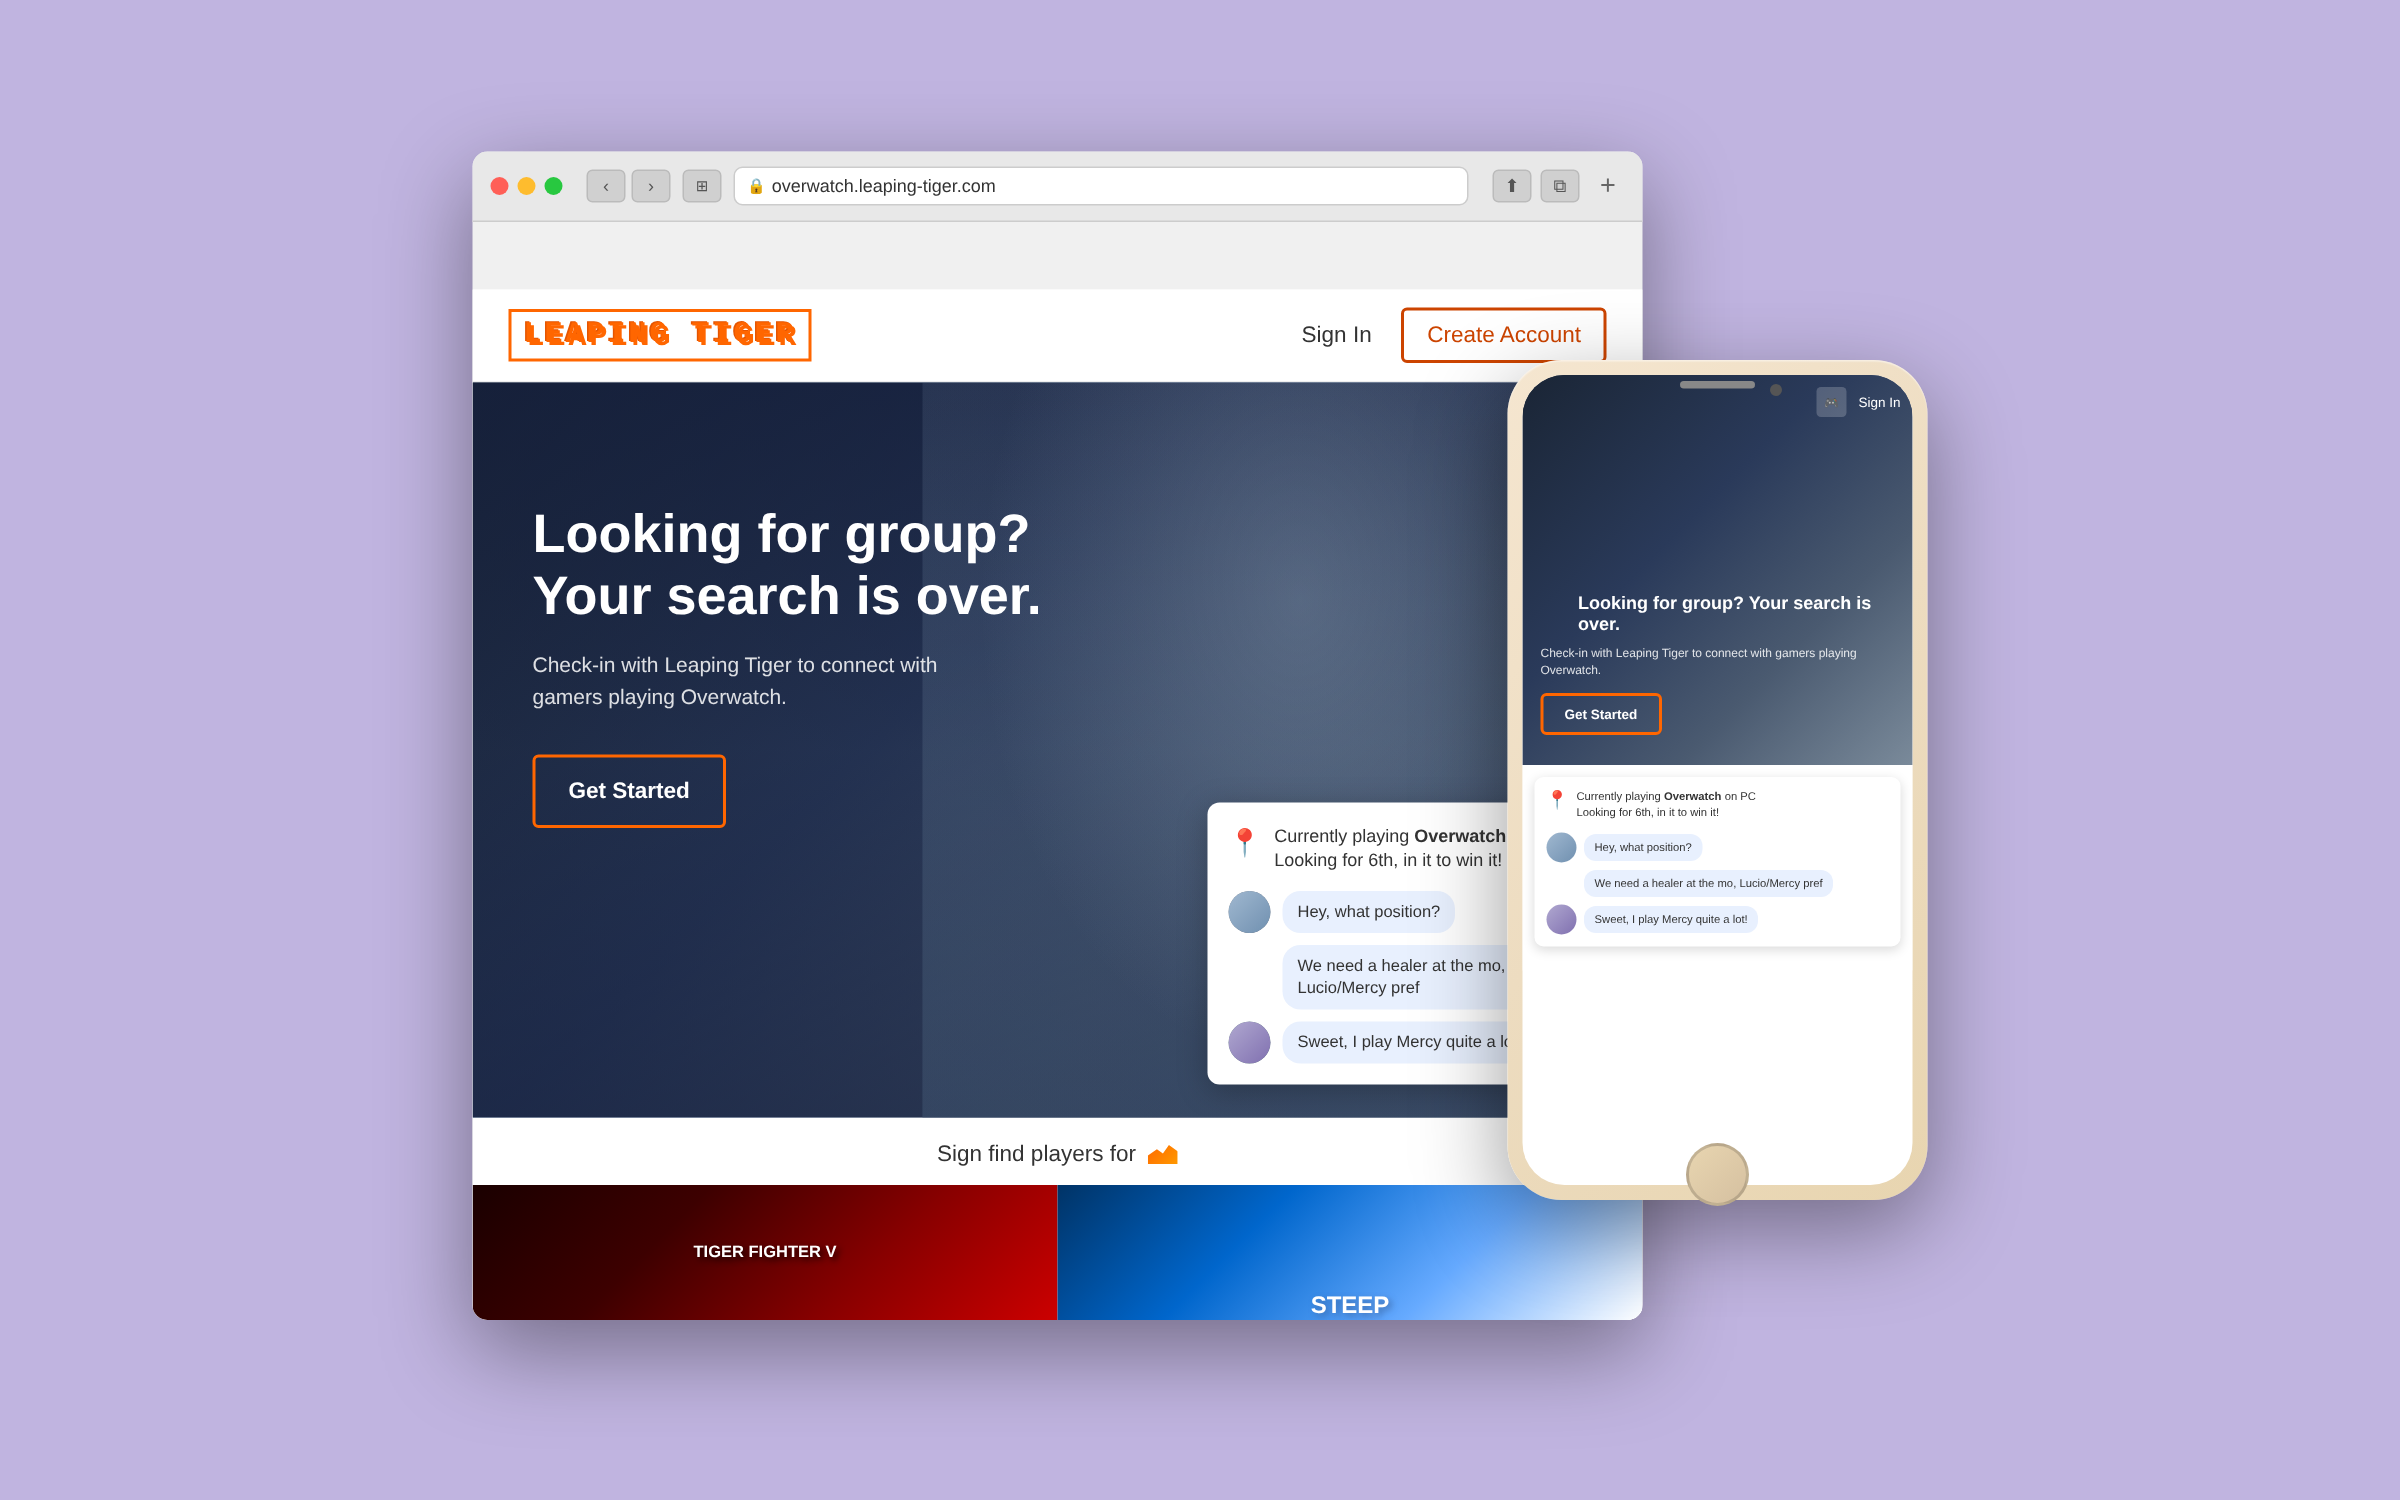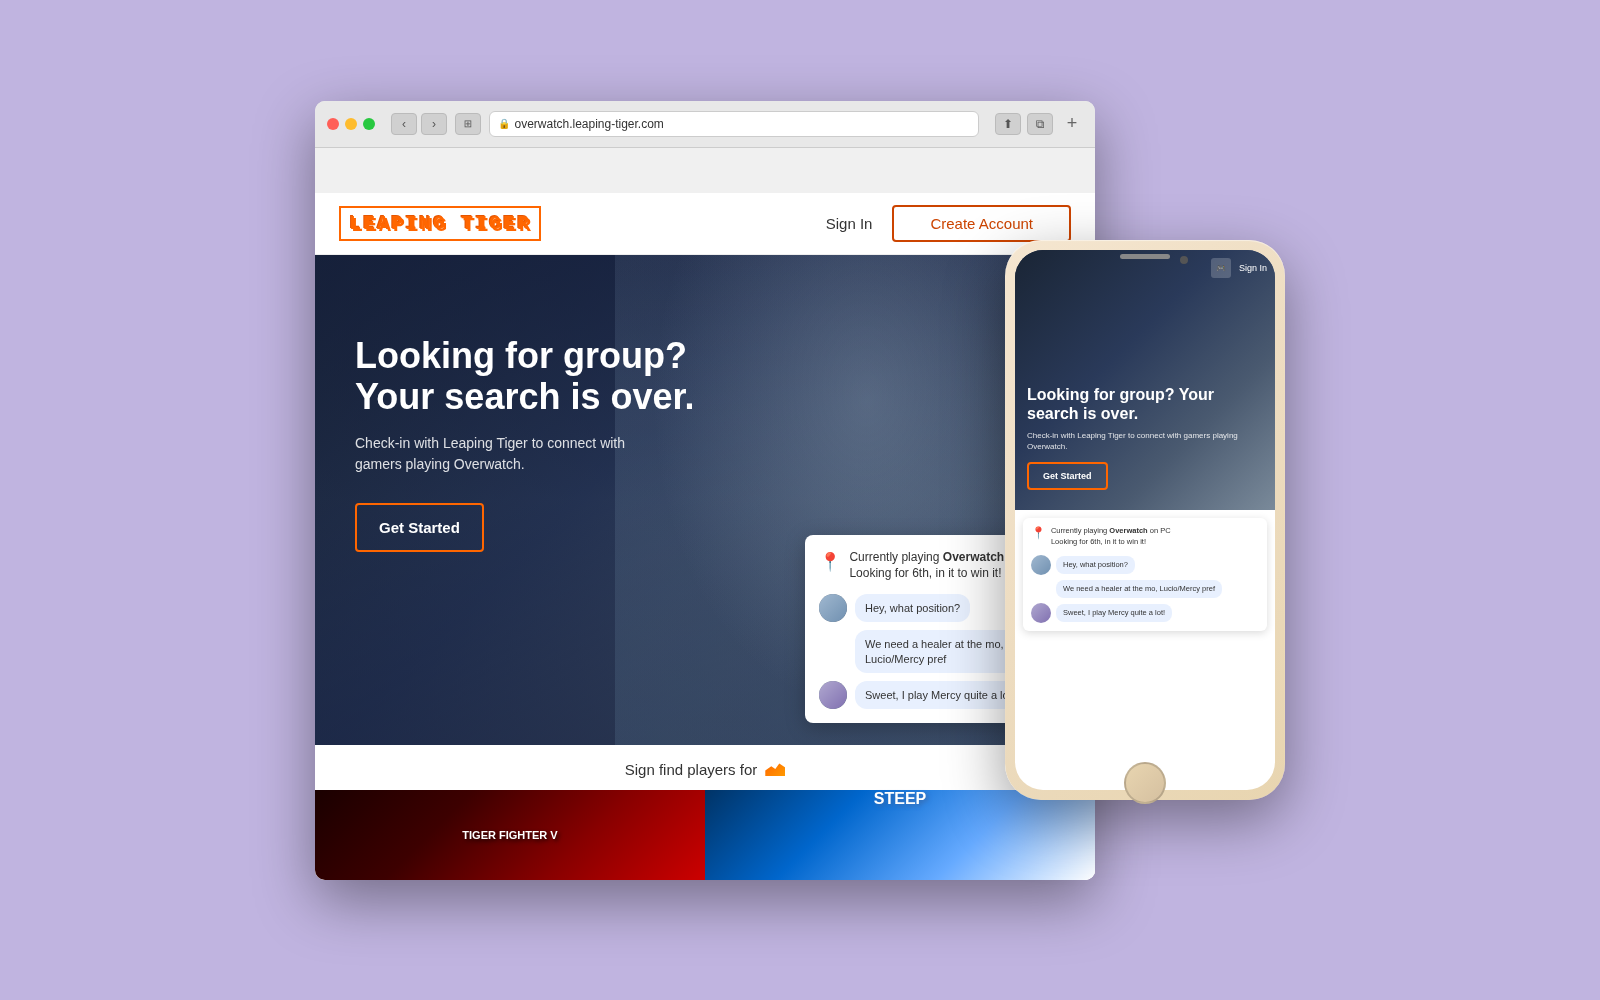--- a/index.html
+++ b/index.html
@@ -145,21 +145,21 @@
     }
 
     .sign-in-link {
       font-size: 15px;
       color: #333;
       cursor: pointer;
       text-decoration: none;
     }
 
     .create-account-btn {
-      padding: 8px 36px;
+      padding: 8px 15px;
       border: 2px solid #cc4400;
       border-radius: 4px;
       background: white;
       color: #cc4400;
       font-size: 15px;
       font-weight: 500;
       cursor: pointer;
     }
 
     
@@ -354,21 +354,21 @@
     .game-thumb-3 {
       background: linear-gradient(135deg, #1a0000, #3d0000, #880000, #cc0000);
       display: flex;
       align-items: center;
       justify-content: center;
     }
 
     .game-thumb-4 {
       background: linear-gradient(135deg, #003366, #0066cc, #66aaff, #ffffff);
       display: flex;
-      align-items: flex-start;
+      align-items: flex-end;
       justify-content: center;
     }
 
     .division-logo {
       position: relative;
       z-index: 1;
       font-size: 8px;
       color: white;
       font-weight: 900;
       line-height: 1.2;
@@ -484,25 +484,26 @@
 
     .phone-hero-content {
       position: absolute;
       bottom: 20px;
       left: 12px;
       right: 12px;
       z-index: 3;
     }
 
     .phone-headline {
-      font-size: 16px;
+      font-size: 12px;
       font-weight: 900;
       color: white;
       line-height: 1.2;
       margin-bottom: 6px;
+      margin-left: 25px;
     }
 
     .phone-sub {
       font-size: 8px;
       color: rgba(255,255,255,0.85);
       line-height: 1.4;
       margin-bottom: 10px;
     }
 
     .phone-get-started-btn {

